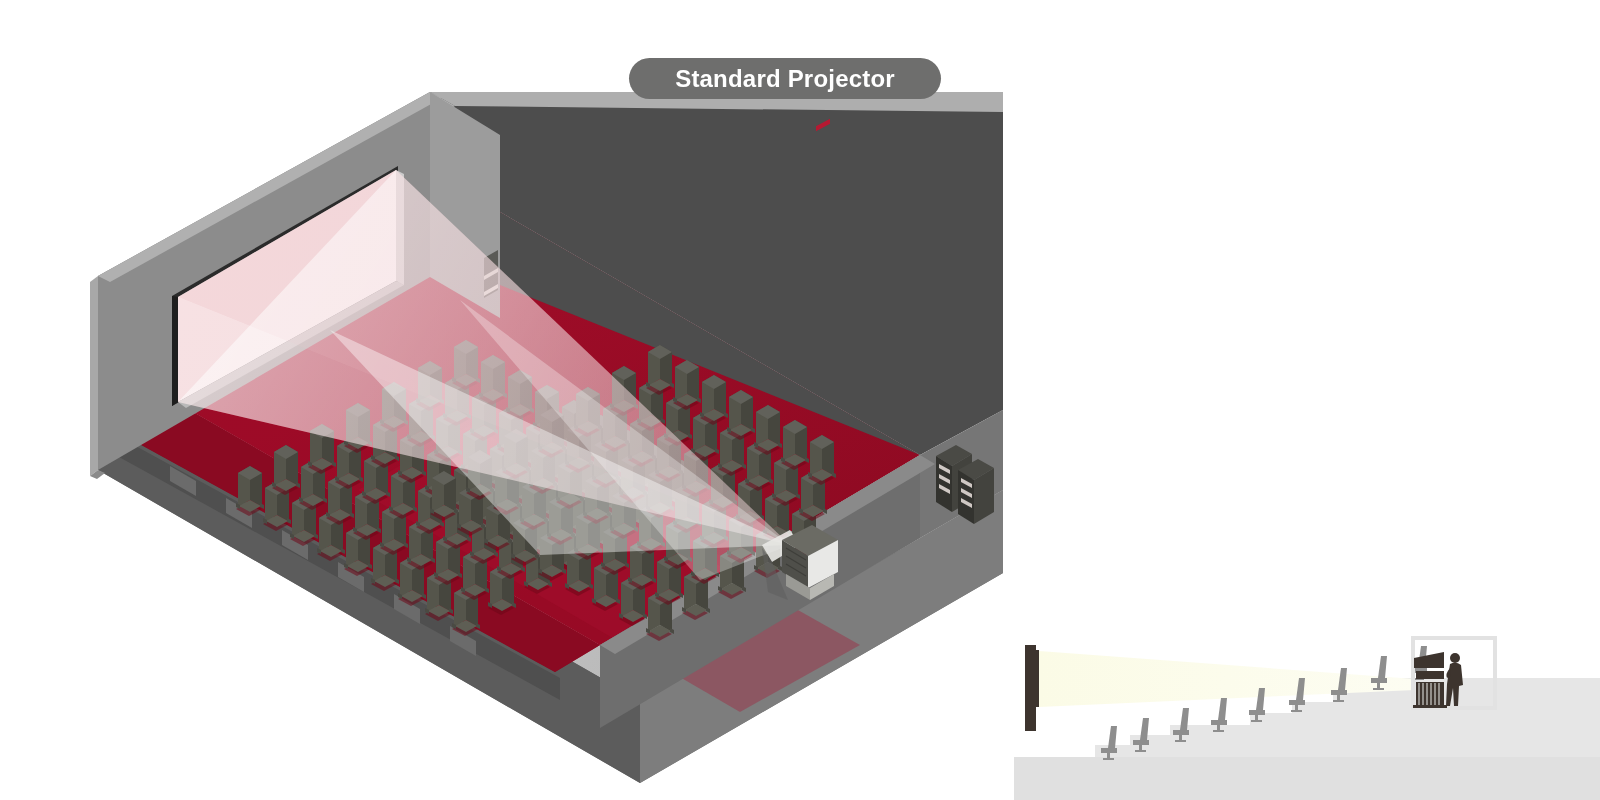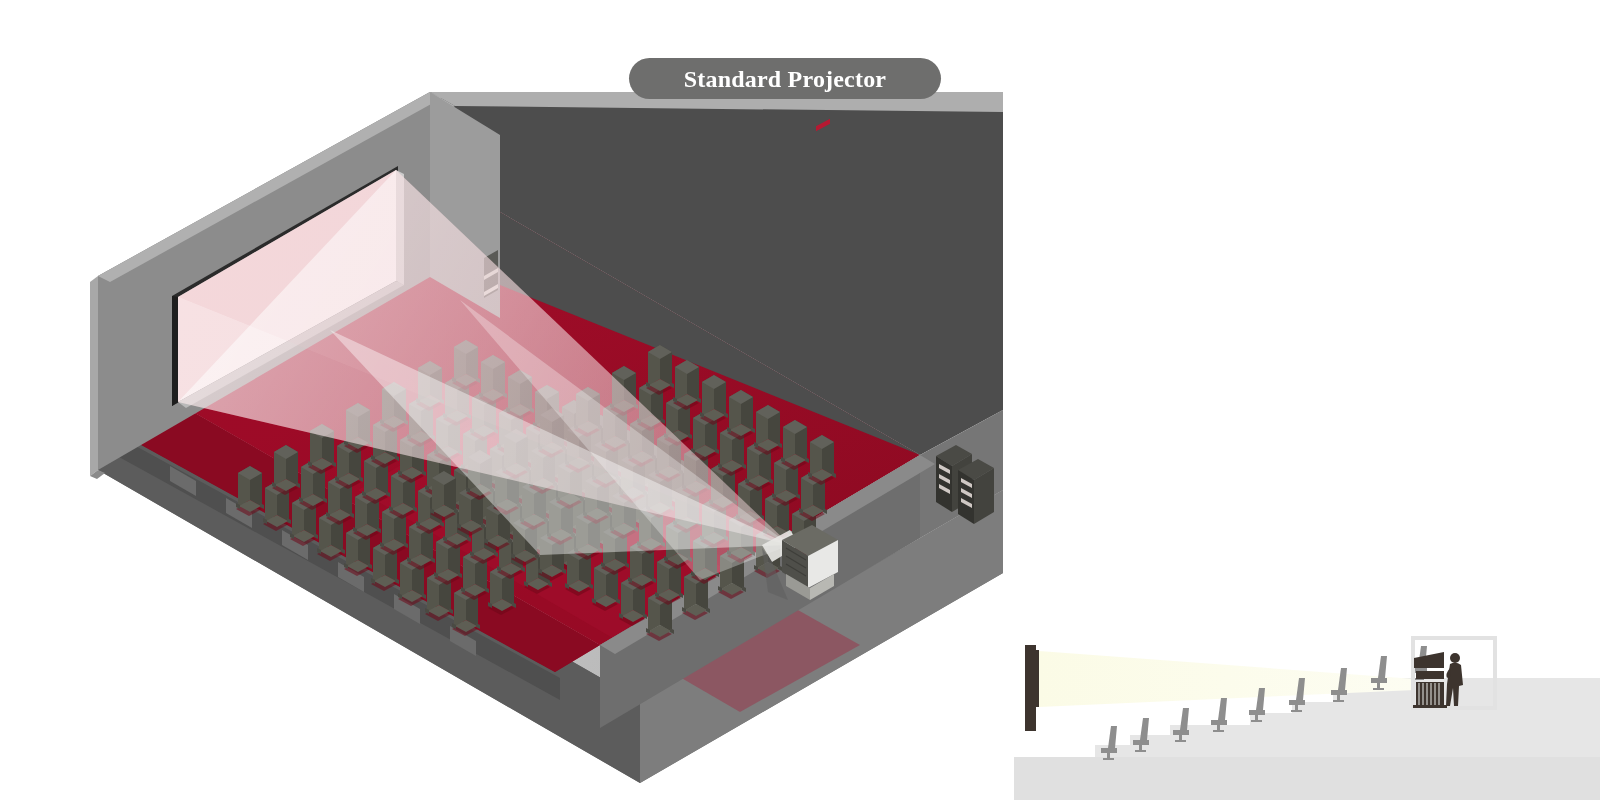--- a/index.html
+++ b/index.html
@@ -39,21 +39,21 @@
     border-radius: 21px;
     background: #6e6e6d;
     display: flex;
     align-items: center;
     justify-content: center;
     box-sizing: border-box;
     z-index: 40;
   }
   #title-badge .badge-text {
     color: #ffffff;
-    font-family: Liberation Serif, serif;
+    font-family: Liberation Sans, sans-serif;
     font-size: 24px;
     font-weight: bold;
     letter-spacing: 0.2px;
     line-height: 1;
     white-space: nowrap;
     user-select: none;
   }
 </style>
 </head>
 <body>

